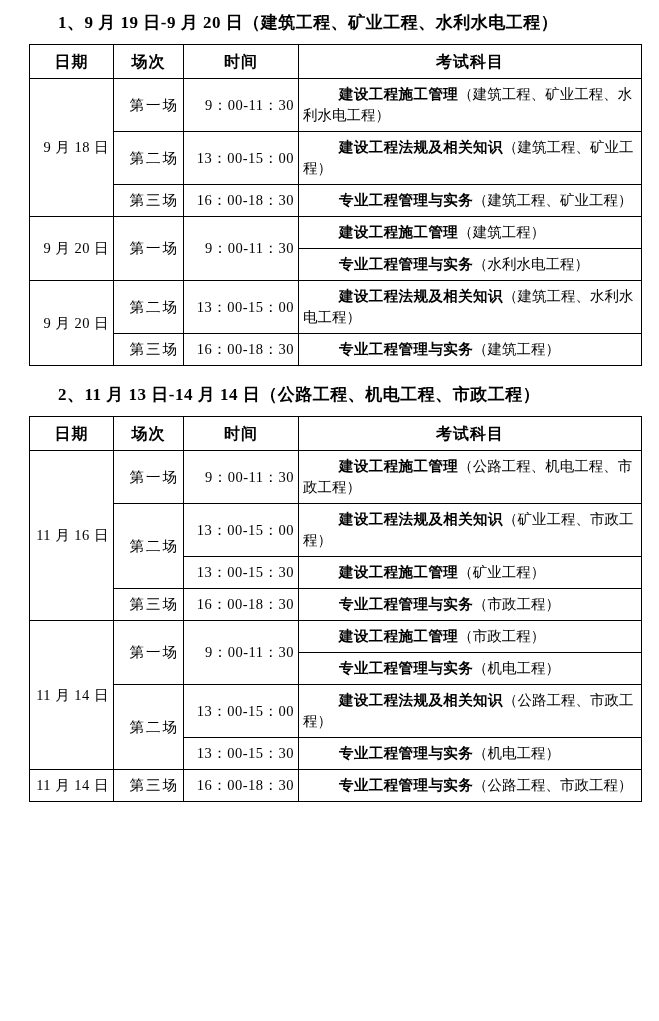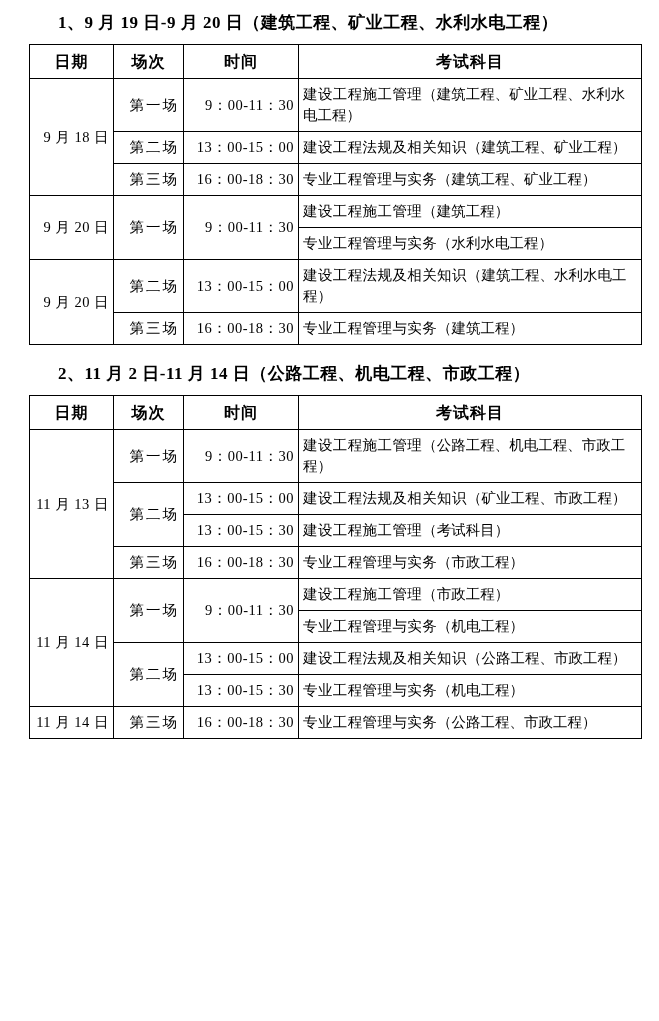--- a/index.html
+++ b/index.html
@@ -57,22 +57,23 @@
   }
   td.c-date { font-size: 15px; }
   td.c-sess { font-size: 14.5px; letter-spacing: 2px; }
   td.c-time { font-size: 14.5px; letter-spacing: 0.5px; }
   td.c-subj {
     text-align: left;
     padding-left: 7px;
     font-size: 14.5px;
   }
   td.c-subj .bold {
-    font-weight: normal;
+    font-weight: bold;
     letter-spacing: 0.4px;
+    margin-left: 36px;
   }
   td.c-subj .note {
     font-weight: normal;
   }
   col.w-date { width: 84px; }
   col.w-sess { width: 70px; }
   col.w-time { width: 115px; }
   col.w-subj { width: 343px; }
 </style>
 </head>
@@ -133,53 +134,53 @@
       </tr>
       <tr>
         <td class="c-sess">第三场</td>
         <td class="c-time">16：00-18：30</td>
         <td class="c-subj"><span class="bold">专业工程管理与实务</span><span class="note">（建筑工程）</span></td>
       </tr>
     </tbody>
   </table>
 
   <p class="section-title">
-    <span>2、</span><span class="plain">11 月 2 日-11 月 14 日（公路工程、机电工程、市政工程）</span>
+    <span>2、</span><span class="plain">11 月 13 日-14 月 14 日（公路工程、机电工程、市政工程）</span>
   </p>
 
   <table class="sched">
     <colgroup>
       <col class="w-date">
         <col class="w-sess">
         <col class="w-time">
         <col class="w-subj">
     </colgroup>
     <thead>
       <tr>
         <th>日期</th>
         <th>场次</th>
         <th>时间</th>
         <th>考试科目</th>
       </tr>
     </thead>
     <tbody>
       <tr>
-        <td class="c-date" rowspan="4">11 月 13 日</td>
+        <td class="c-date" rowspan="4">11 月 16 日</td>
         <td class="c-sess">第一场</td>
         <td class="c-time">9：00-11：30</td>
         <td class="c-subj"><span class="bold">建设工程施工管理</span><span class="note">（公路工程、机电工程、市政工程）</span></td>
       </tr>
       <tr>
         <td class="c-sess" rowspan="2">第二场</td>
         <td class="c-time">13：00-15：00</td>
         <td class="c-subj"><span class="bold">建设工程法规及相关知识</span><span class="note">（矿业工程、市政工程）</span></td>
       </tr>
       <tr>
         <td class="c-time">13：00-15：30</td>
-        <td class="c-subj"><span class="bold">建设工程施工管理</span><span class="note">（考试科目）</span></td>
+        <td class="c-subj"><span class="bold">建设工程施工管理</span><span class="note">（矿业工程）</span></td>
       </tr>
       <tr>
         <td class="c-sess">第三场</td>
         <td class="c-time">16：00-18：30</td>
         <td class="c-subj"><span class="bold">专业工程管理与实务</span><span class="note">（市政工程）</span></td>
       </tr>
       <tr>
         <td class="c-date" rowspan="4">11 月 14 日</td>
         <td class="c-sess" rowspan="2">第一场</td>
         <td class="c-time" rowspan="2">9：00-11：30</td>

